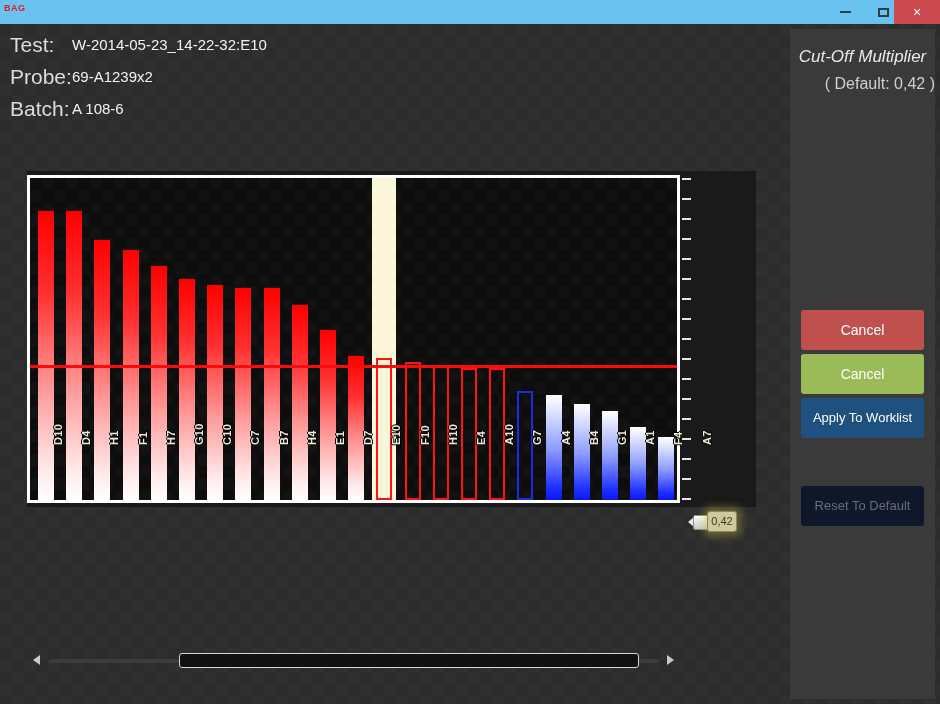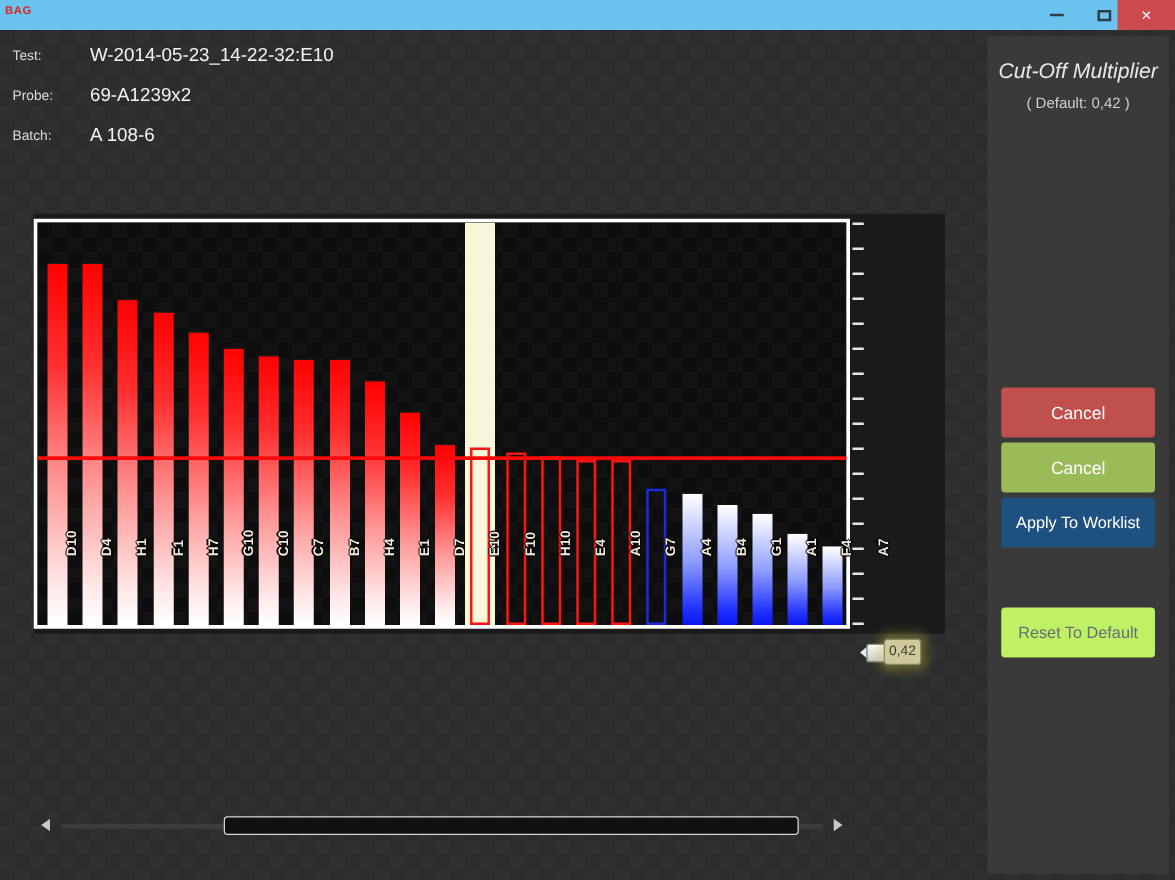--- a/index.html
+++ b/index.html
@@ -57,21 +57,21 @@
   
   #main {
     position: absolute; left: 0; top: 24px; width: 940px; height: 680px;
   }
 
   
   #info { position: absolute; left: 0; top: 0; width: 780px; height: 120px; }
   .info-row { position: absolute; left: 10px; height: 22px; }
   .info-label {
     position: absolute; left: 0; top: 0; width: 62px;
-    color: #dcdcdc; font-size: 11px; line-height: 22px;
+    color: #dcdcdc; font-size: 21px; line-height: 22px;
   }
   .info-value {
     position: absolute; left: 62px; top: 0;
     color: #f2f2f2; font-size: 15px; line-height: 22px; white-space: nowrap;
   }
   #row-test  { top: 10px; }
   #row-probe { top: 42px; }
   #row-batch { top: 74px; }
 
   
@@ -190,33 +190,33 @@
     position: absolute; left: 790px; top: 5px;
     width: 145px; height: 670px;
     background: #3a3a3a;
   }
   #panel-title {
     position: absolute; left: 0; top: 18px; width: 145px;
     text-align: center; color: #e8e8e8; font-size: 17px; font-style: italic;
   }
   #panel-default {
     position: absolute; left: 0; top: 46px; width: 145px;
-    text-align: center; color: #cfcfcf; font-size: 12px;
+    text-align: right; color: #cfcfcf; font-size: 16px;
   }
   .panel-btn {
     position: absolute; left: 11px; width: 123px; height: 40px;
     border: none; border-radius: 3px;
     font-size: 14px; font-family: "Liberation Sans", sans-serif;
     cursor: default; text-align: center; line-height: 40px; padding: 0;
   }
   #btn-cancel   { top: 281px; background: #c0504d; color: #fff; }
   #btn-apply    { top: 325px; background: #9bbb59; color: #fff; }
   #btn-worklist { top: 369px; background: #1f5180; color: #fff; font-size: 13px; }
   #btn-batch    { top: 413px; background: #fae3e2; color: #f03a2e; font-size: 13px; }
-  #btn-reset    { top: 457px; background: #bef264; color: #6a6a7a; font-size: 13px; }
+  #btn-reset    { top: 457px; background: #0f172a; color: #6a6a7a; font-size: 13px; }
 </style>
 </head>
 <body>
 
 <div id="titlebar">
   <div id="app-logo">BAG</div>
   <button class="wbtn" id="btn-min">
     <span class="glyph-min"></span>
   </button>
   <button class="wbtn" id="btn-max">

